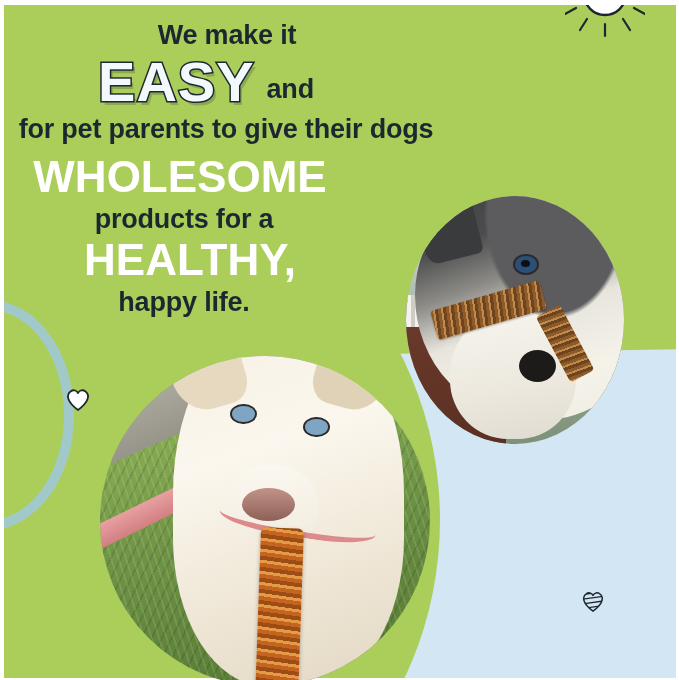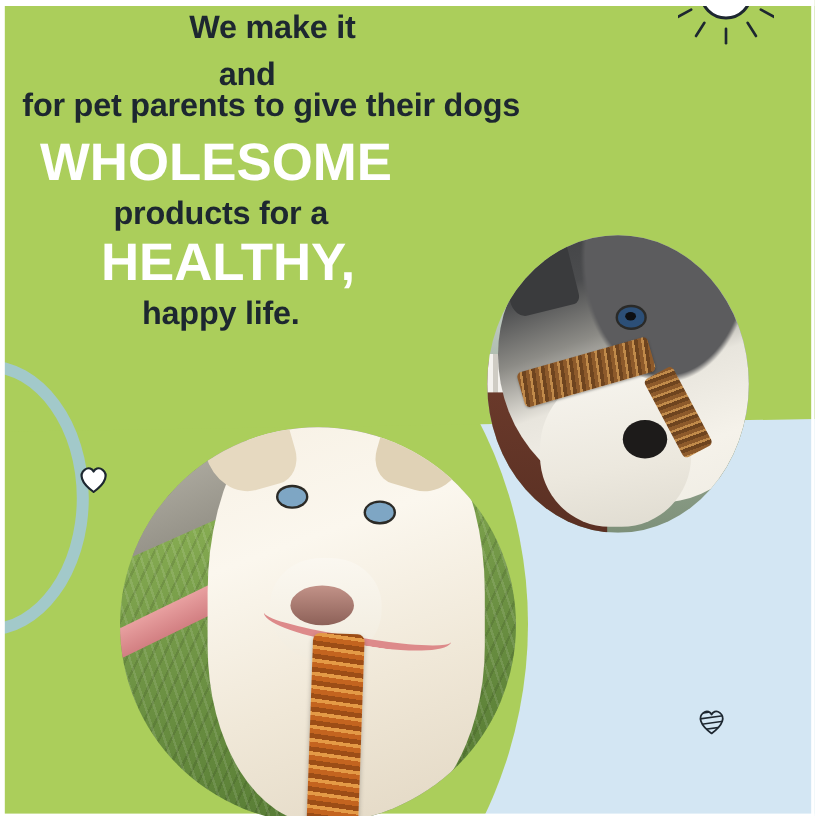--- a/index.html
+++ b/index.html
@@ -50,21 +50,21 @@
   }
   .heart-plain{
     position:absolute;left:64px;top:385px;width:28px;height:28px;
   }
   .heart-striped{
     position:absolute;left:580px;top:588px;width:26px;height:26px;
   }
 
   
   .copy{
-    position:absolute;left:0;top:8px;width:600px;
+    position:absolute;left:0;top:20px;width:600px;
     text-align:center;
     z-index:6;
     user-select:none;
   }
   .line{
     margin:0;
     color:#1d2730;
     letter-spacing:-0.2px;
   }
   .l-small{
@@ -251,20 +251,21 @@
         <line x1="-4" y1="23" x2="32" y2="18"></line>
         <line x1="-4" y1="28" x2="32" y2="23"></line>
       </g>
       <path d="M14 25 C3 17 2 10 6.5 6.5 C10 3.8 13 6 14 8 C15 6 18 3.8 21.5 6.5 C26 10 25 17 14 25 Z" fill="none" stroke="#1d2730" stroke-width="1.6" stroke-linejoin="round"></path>
     </svg>
   </div>
 
   <div class="copy">
     <p class="line l-small shift-left-1">We make it</p>
     <div class="line l-easyfun shift-left-2">
+      <span class="outline-word">EASY</span>
       <span class="and-word">and</span>
     </div>
     <p class="line l-mid shift-left-3">for pet parents to give their dogs</p>
     <p class="line l-big-white shift-left-4">WHOLESOME</p>
     <p class="line l-prod shift-left-5">products for a</p>
     <p class="line l-big-white shift-left-6">HEALTHY,</p>
     <p class="line l-happy shift-left-5">happy life.</p>
   </div>
 
   <div class="photo photo-husky">

